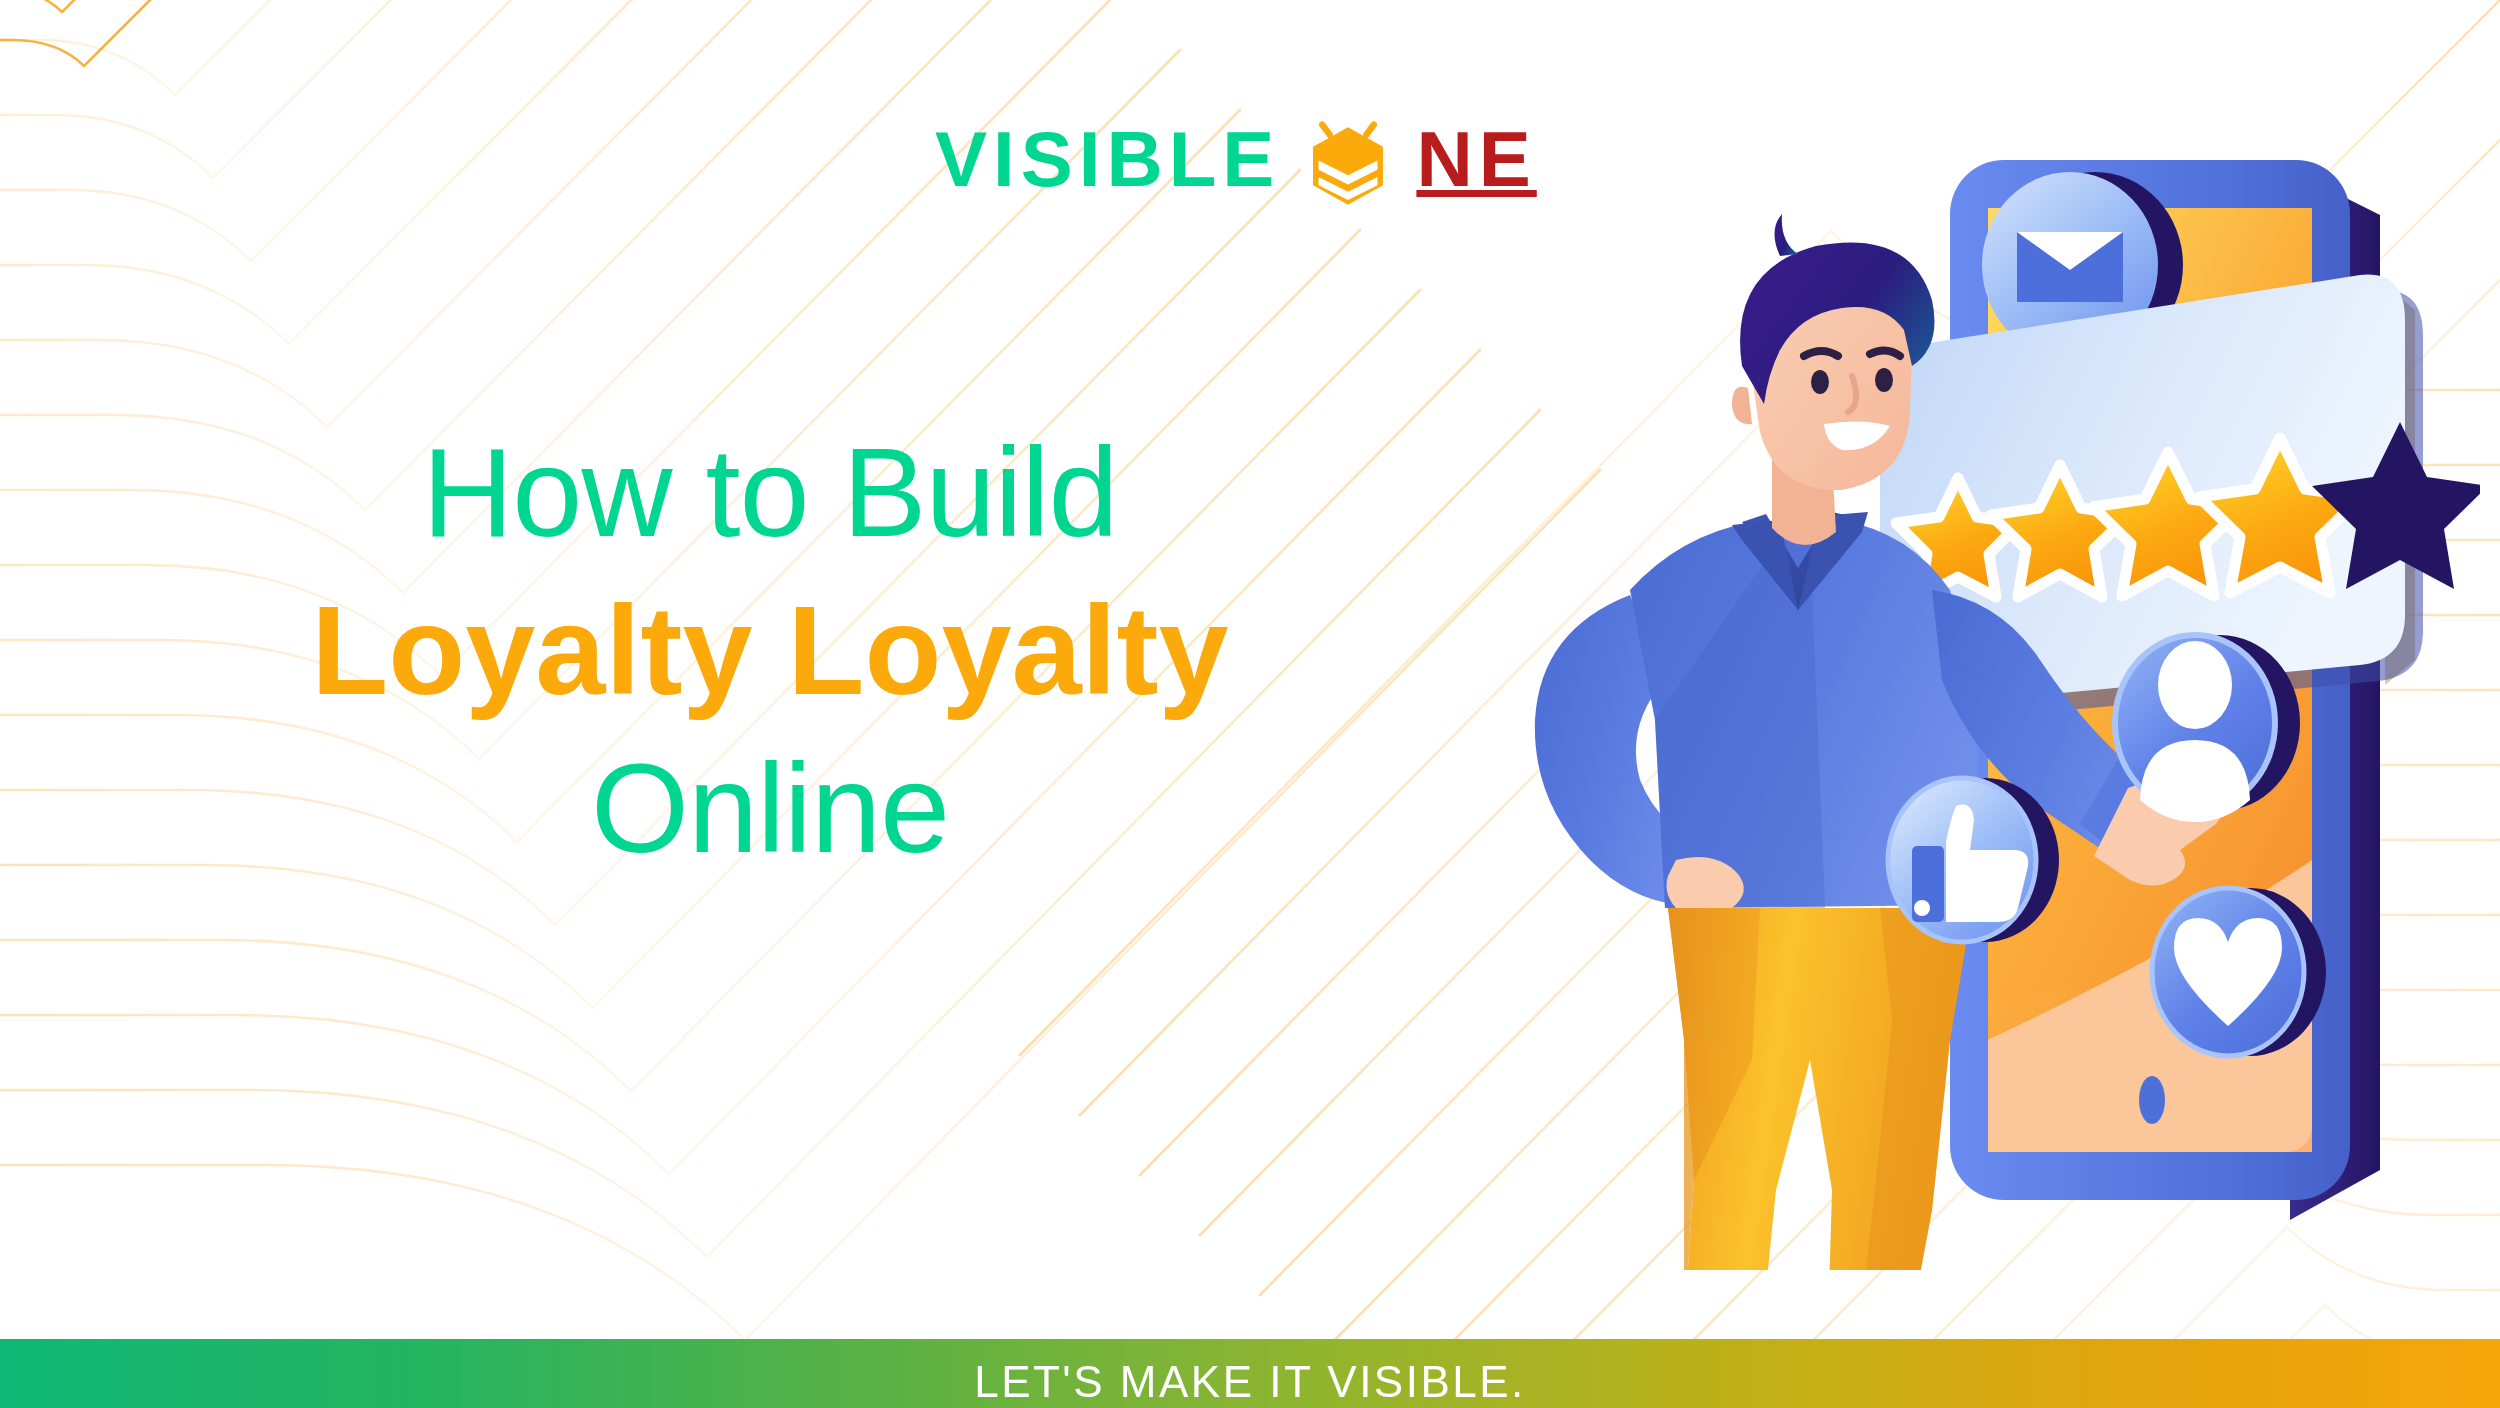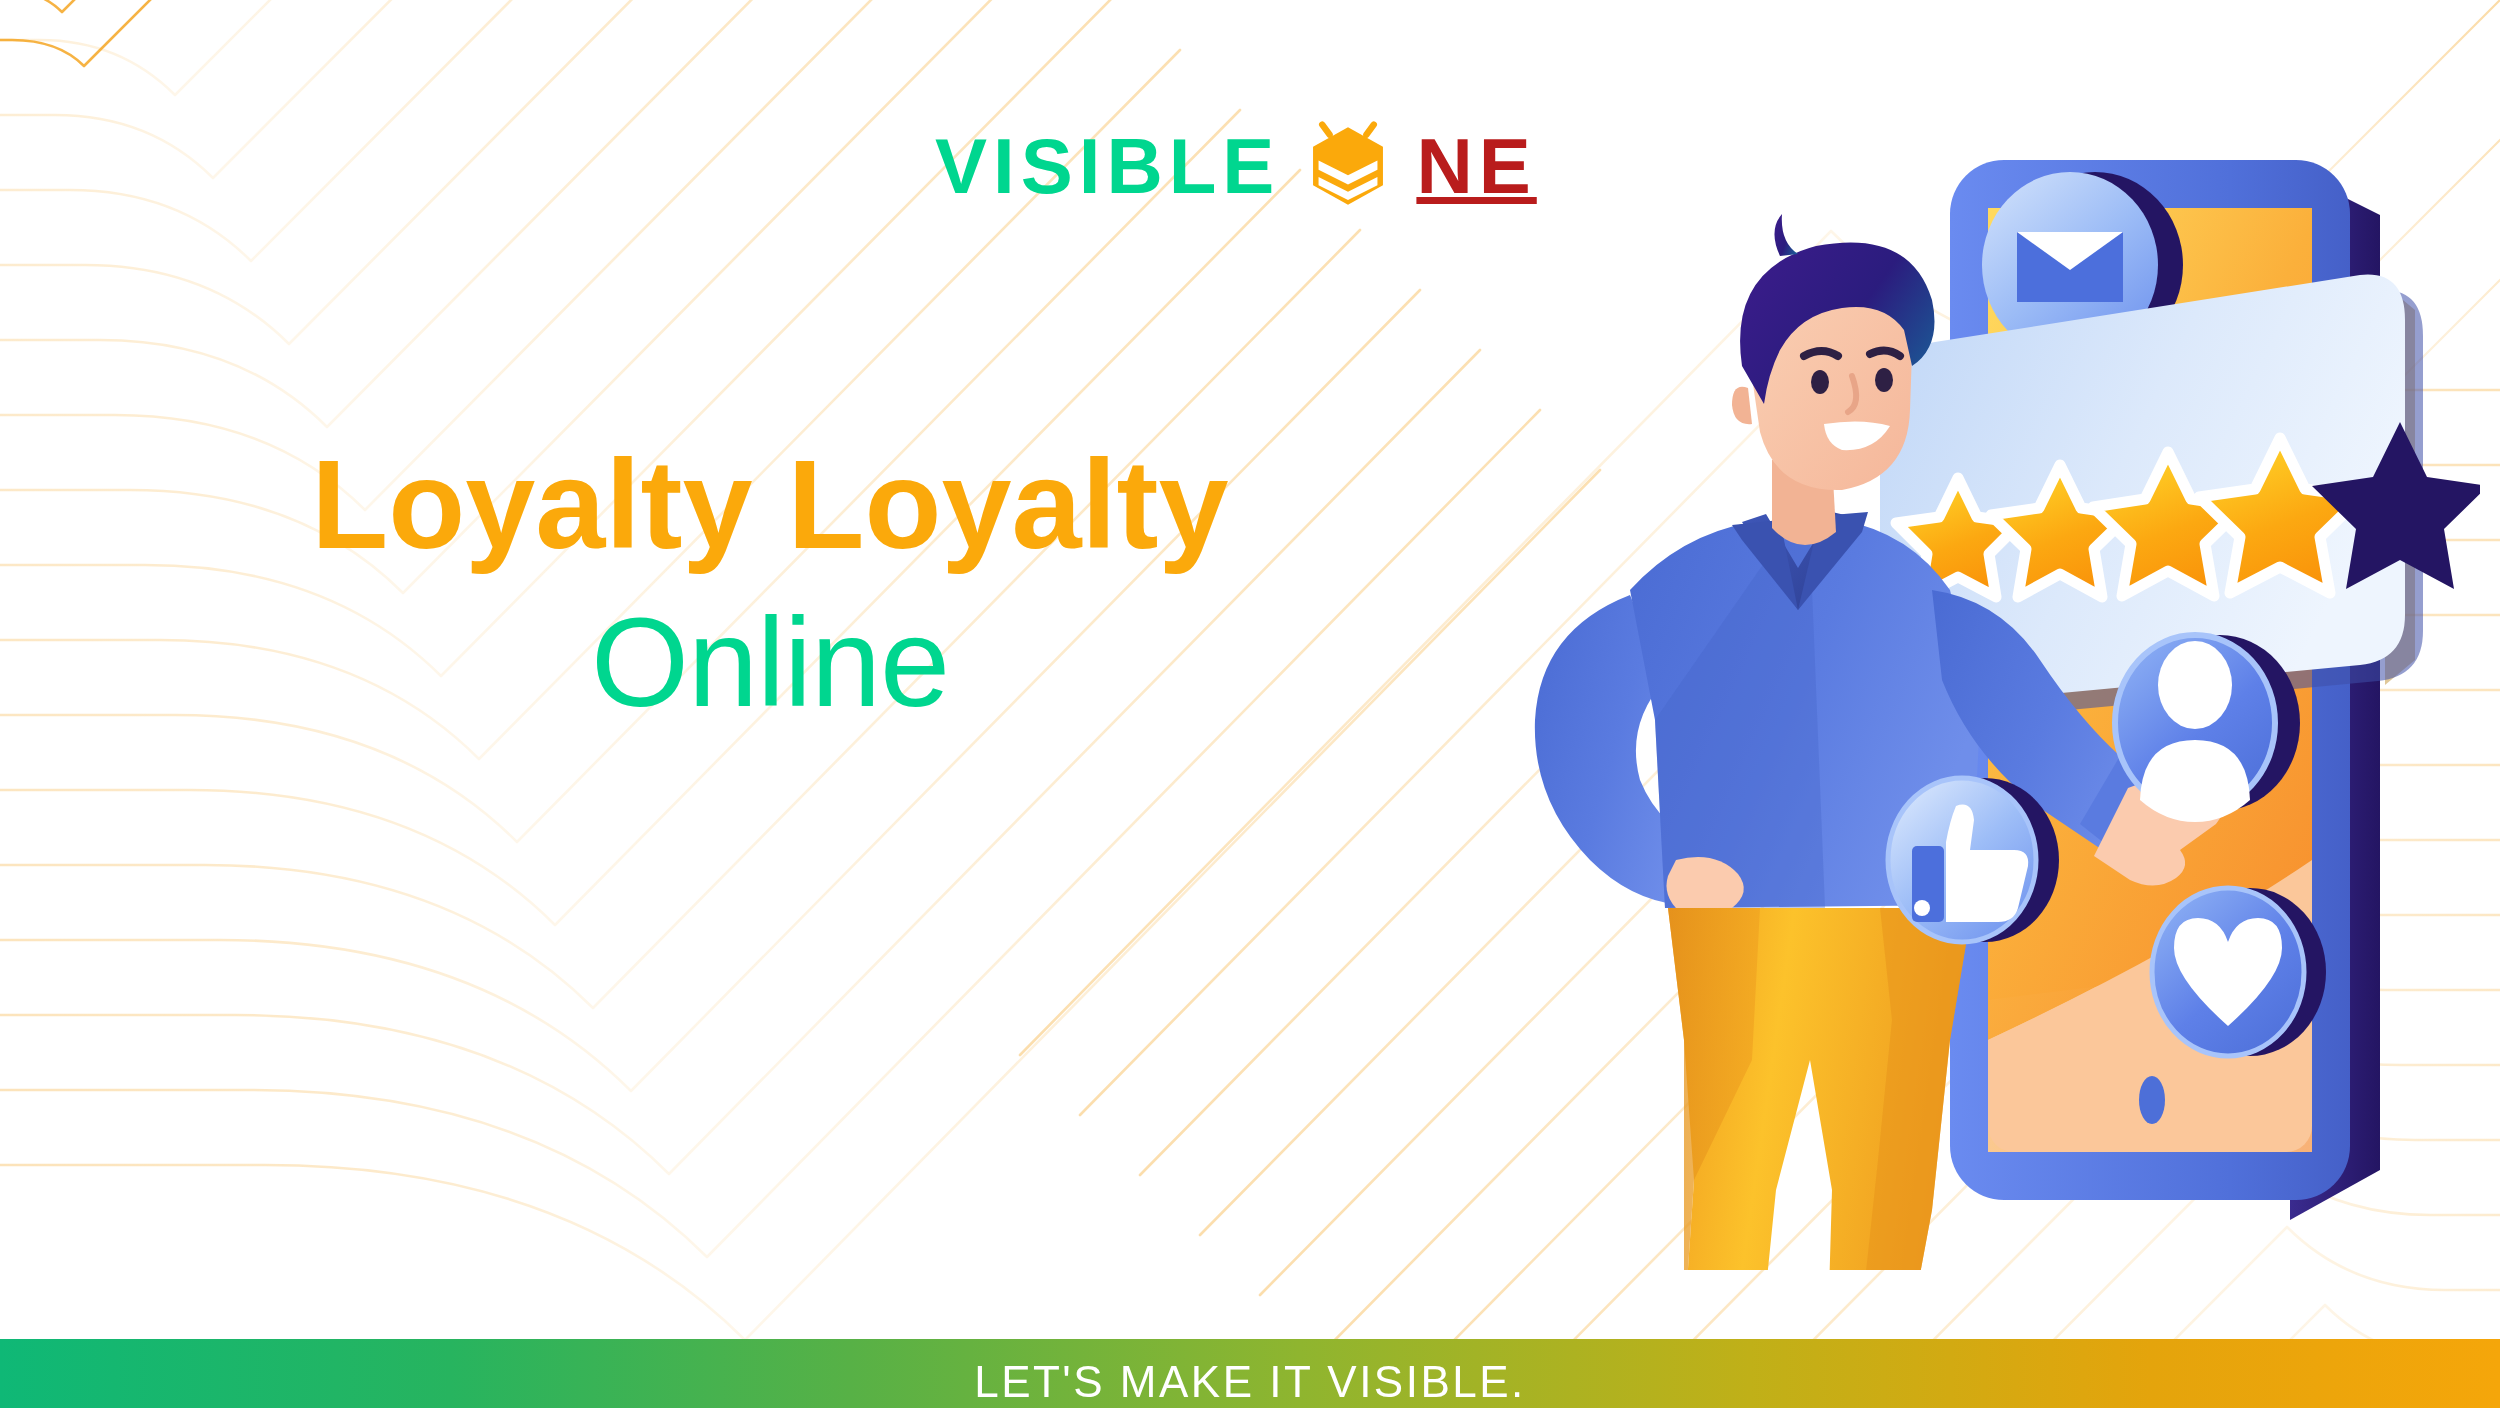--- a/index.html
+++ b/index.html
@@ -8,21 +8,21 @@
     background:#ffffff;
     font-family:"Liberation Sans", sans-serif;
     position:relative;
   }
   .stage{position:absolute;inset:0;width:2500px;height:1408px;overflow:hidden;background:#fff;}
 
   
   .bg-lines{position:absolute;inset:0;width:2500px;height:1408px;pointer-events:none;}
 
   
-  .logo{position:absolute;left:935px;top:120px;display:flex;align-items:center;gap:22px;}
+  .logo{position:absolute;left:935px;top:120px;display:flex;gap:22px;}
   .logo-word{
     font-size:78px;font-weight:700;letter-spacing:6px;line-height:1;
     color:#00D68F;font-family:"Liberation Sans", sans-serif;
   }
   .logo-word2{
     font-size:78px;font-weight:700;letter-spacing:6px;line-height:1;
     color:#b91c1c;font-family:"Liberation Sans", sans-serif;text-decoration:underline;
   }
   .bee-wrap{width:92px;height:92px;display:block;}
 
@@ -141,20 +141,21 @@
       <path d="M50 8 L88 29 L88 71 L50 92 L12 71 L12 29 Z" fill="#FBA90B"></path>
 
       <path d="M18 44 L50 60 L82 44 L82 54 L50 70 L18 54 Z" fill="#ffffff"></path>
       <path d="M18 62 L50 78 L82 62 L82 71 L50 87 L18 71 Z" fill="#ffffff"></path>
     </svg>
 
     <span class="logo-word2">NE</span>
   </div>
 
   <div class="headline">
+    <div class="h-line h-green">How to Build</div>
     <div class="h-line h-orange">Loyalty Loyalty</div>
     <div class="h-line h-green">Online</div>
   </div>
 
   <svg class="illus" viewBox="0 0 1000 1110" xmlns="http://www.w3.org/2000/svg">
     <defs>
       <linearGradient id="phoneFrame" x1="0" y1="0" x2="1" y2="0">
         <stop offset="0%" stop-color="#6A8BF0"></stop>
         <stop offset="70%" stop-color="#5070DA"></stop>
         <stop offset="100%" stop-color="#4560C8"></stop>

